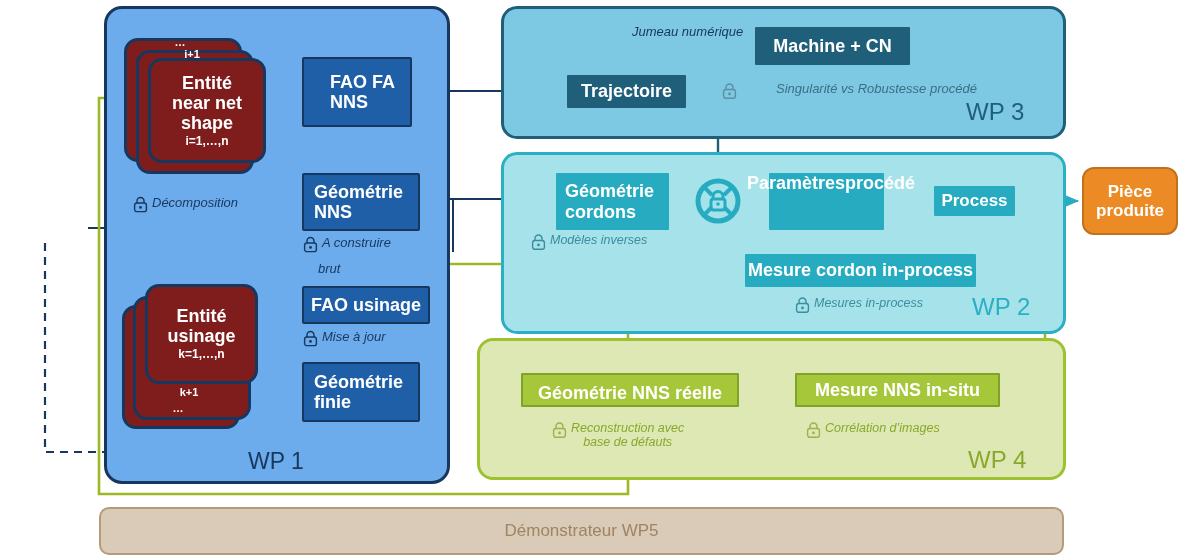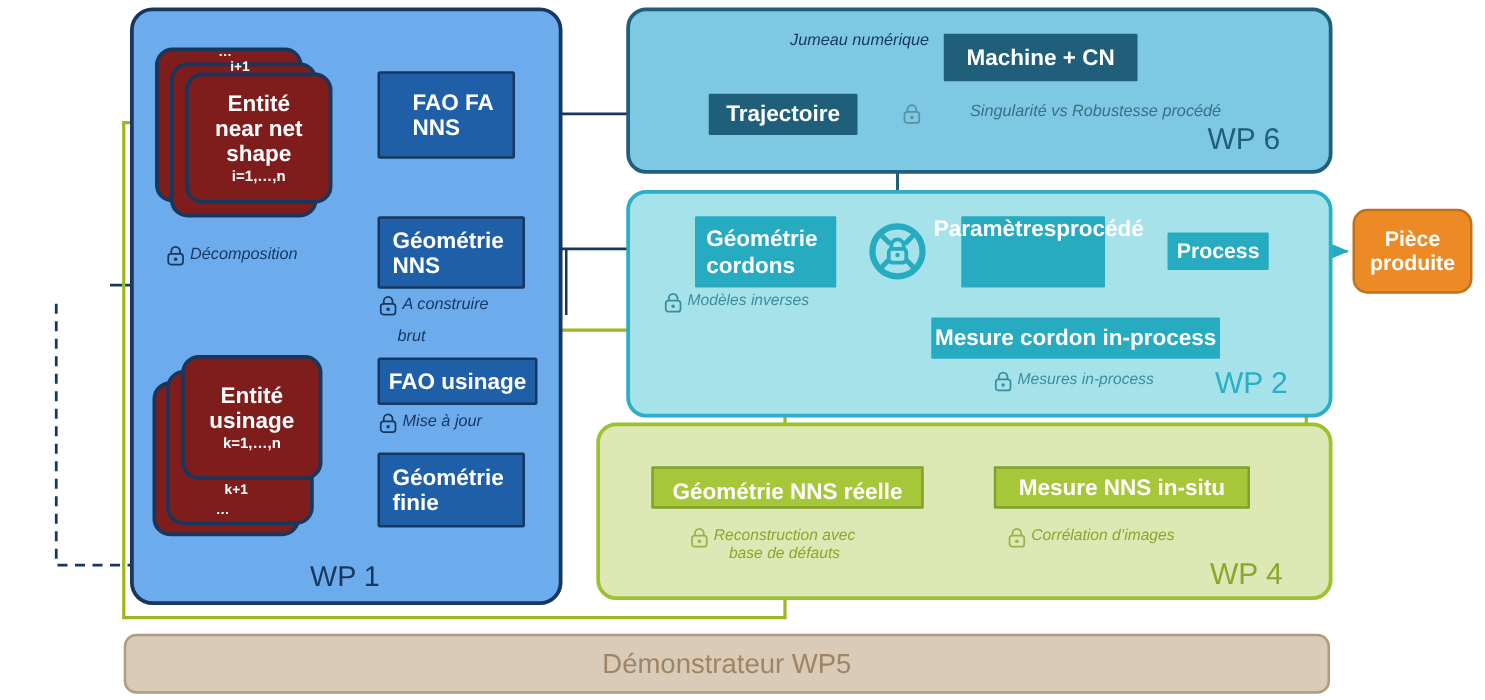--- a/index.html
+++ b/index.html
@@ -30,21 +30,21 @@
   .cyanbox{background:#27abc0;border-radius:1px;}
 
   
   .wp4{position:absolute;left:477px;top:338px;width:583px;height:136px;background:#dde8b4;
        border:3px solid #9cc230;border-radius:16px;}
   .greenbox{background:#a6c73a;border:2px solid #7fa32a;border-radius:1px;}
 
   
   .wp5{position:absolute;left:99px;top:507px;width:961px;height:44px;background:#d9cbb8;
        border:2px solid #b59a7c;border-radius:10px;display:flex;align-items:center;justify-content:center;
-       color:#a08463;font-size:22px;}
+       color:#a08463;font-size:17px;}
 
   .orange{background:#ec8b26;border:2px solid #c1711c;border-radius:12px;}
 </style>
 </head>
 <body>
 
 <div id="stage">
 
   <svg id="svgroot" viewBox="0 0 1188 560">
     <defs>
@@ -194,21 +194,21 @@
     <div>finie</div>
   </div>
 
 
   <div class="node orange" style="left:1082px;top:167px;width:96px;height:68px;flex-direction:column;font-size:17px;">
     <div>Pièce</div>
     <div>produite</div>
   </div>
 
   <div class="wp3"></div>
-  <div class="wplabel" style="left:966px;top:98px;font-size:24px;color:#1f5f7a;">WP 6</div>
+  <div class="wplabel" style="left:966px;top:98px;font-size:24px;color:#1f5f7a;">WP 3</div>
 
   <div class="plain" style="left:632px;top:24px;font-size:13px;color:#17375e;">Jumeau numérique</div>
 
   <div class="node tealbox" style="left:755px;top:27px;width:155px;height:38px;font-size:18px;"></div>
   <div class="plain" style="left:755px;top:27px;width:155px;height:38px;display:flex;align-items:center;justify-content:center;
               color:#fff;font-weight:bold;font-size:18px;font-style:normal;">Machine + CN</div>
 
   <div class="node tealbox" style="left:567px;top:75px;width:119px;height:33px;font-size:18px;"></div>
   <div class="plain" style="left:567px;top:75px;width:119px;height:33px;display:flex;align-items:center;justify-content:center;
               color:#fff;font-weight:bold;font-size:18px;font-style:normal;">Trajectoire</div>

